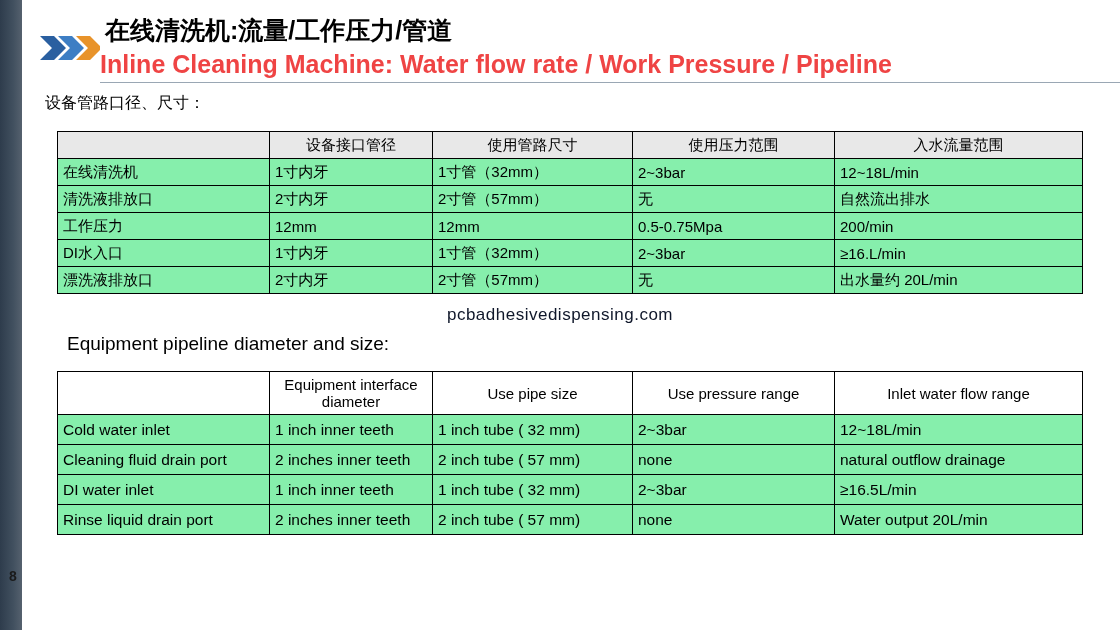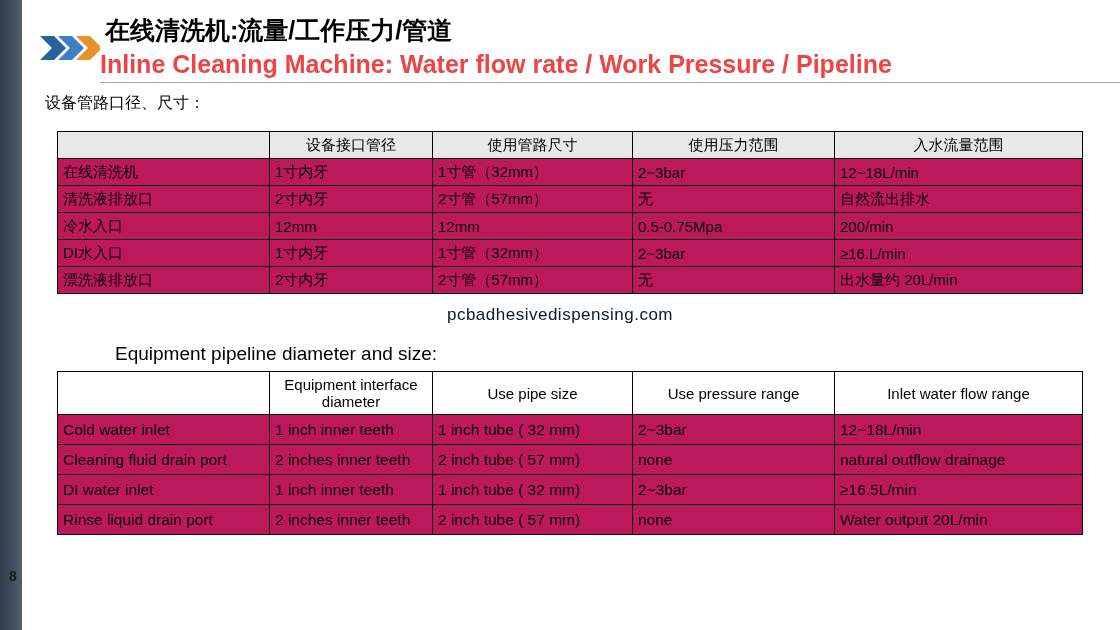--- a/index.html
+++ b/index.html
@@ -73,30 +73,29 @@
   .caption-zh {
     position: absolute;
     left: 45px;
     top: 93px;
     font-size: 16px;
     color: #000000;
   }
   .caption-en {
     position: absolute;
     left: 67px;
-    top: 343px;
+    top: 333px;
     font-size: 19px;
     color: #000000;
-    margin-left: 48px;
   }
   table {
     border-collapse: collapse;
     table-layout: fixed;
     position: absolute;
-    background: #be185d;
+    background: #86efac;
   }
   table td, table th {
     border: 1px solid #000000;
     padding: 2px 5px;
     font-size: 15px;
     color: #000000;
     text-align: left;
     vertical-align: middle;
     font-weight: normal;
     overflow: hidden;
@@ -197,21 +196,21 @@
       <td>12~18L/min</td>
     </tr>
     <tr>
       <td>清洗液排放口</td>
       <td>2寸内牙</td>
       <td>2寸管（57mm）</td>
       <td>无</td>
       <td>自然流出排水</td>
     </tr>
     <tr>
-      <td>冷水入口</td>
+      <td>工作压力</td>
       <td>12mm</td>
       <td>12mm</td>
       <td>0.5-0.75Mpa</td>
       <td>200/min</td>
     </tr>
     <tr>
       <td>DI水入口</td>
       <td>1寸内牙</td>
       <td>1寸管（32mm）</td>
       <td>2~3bar</td>

